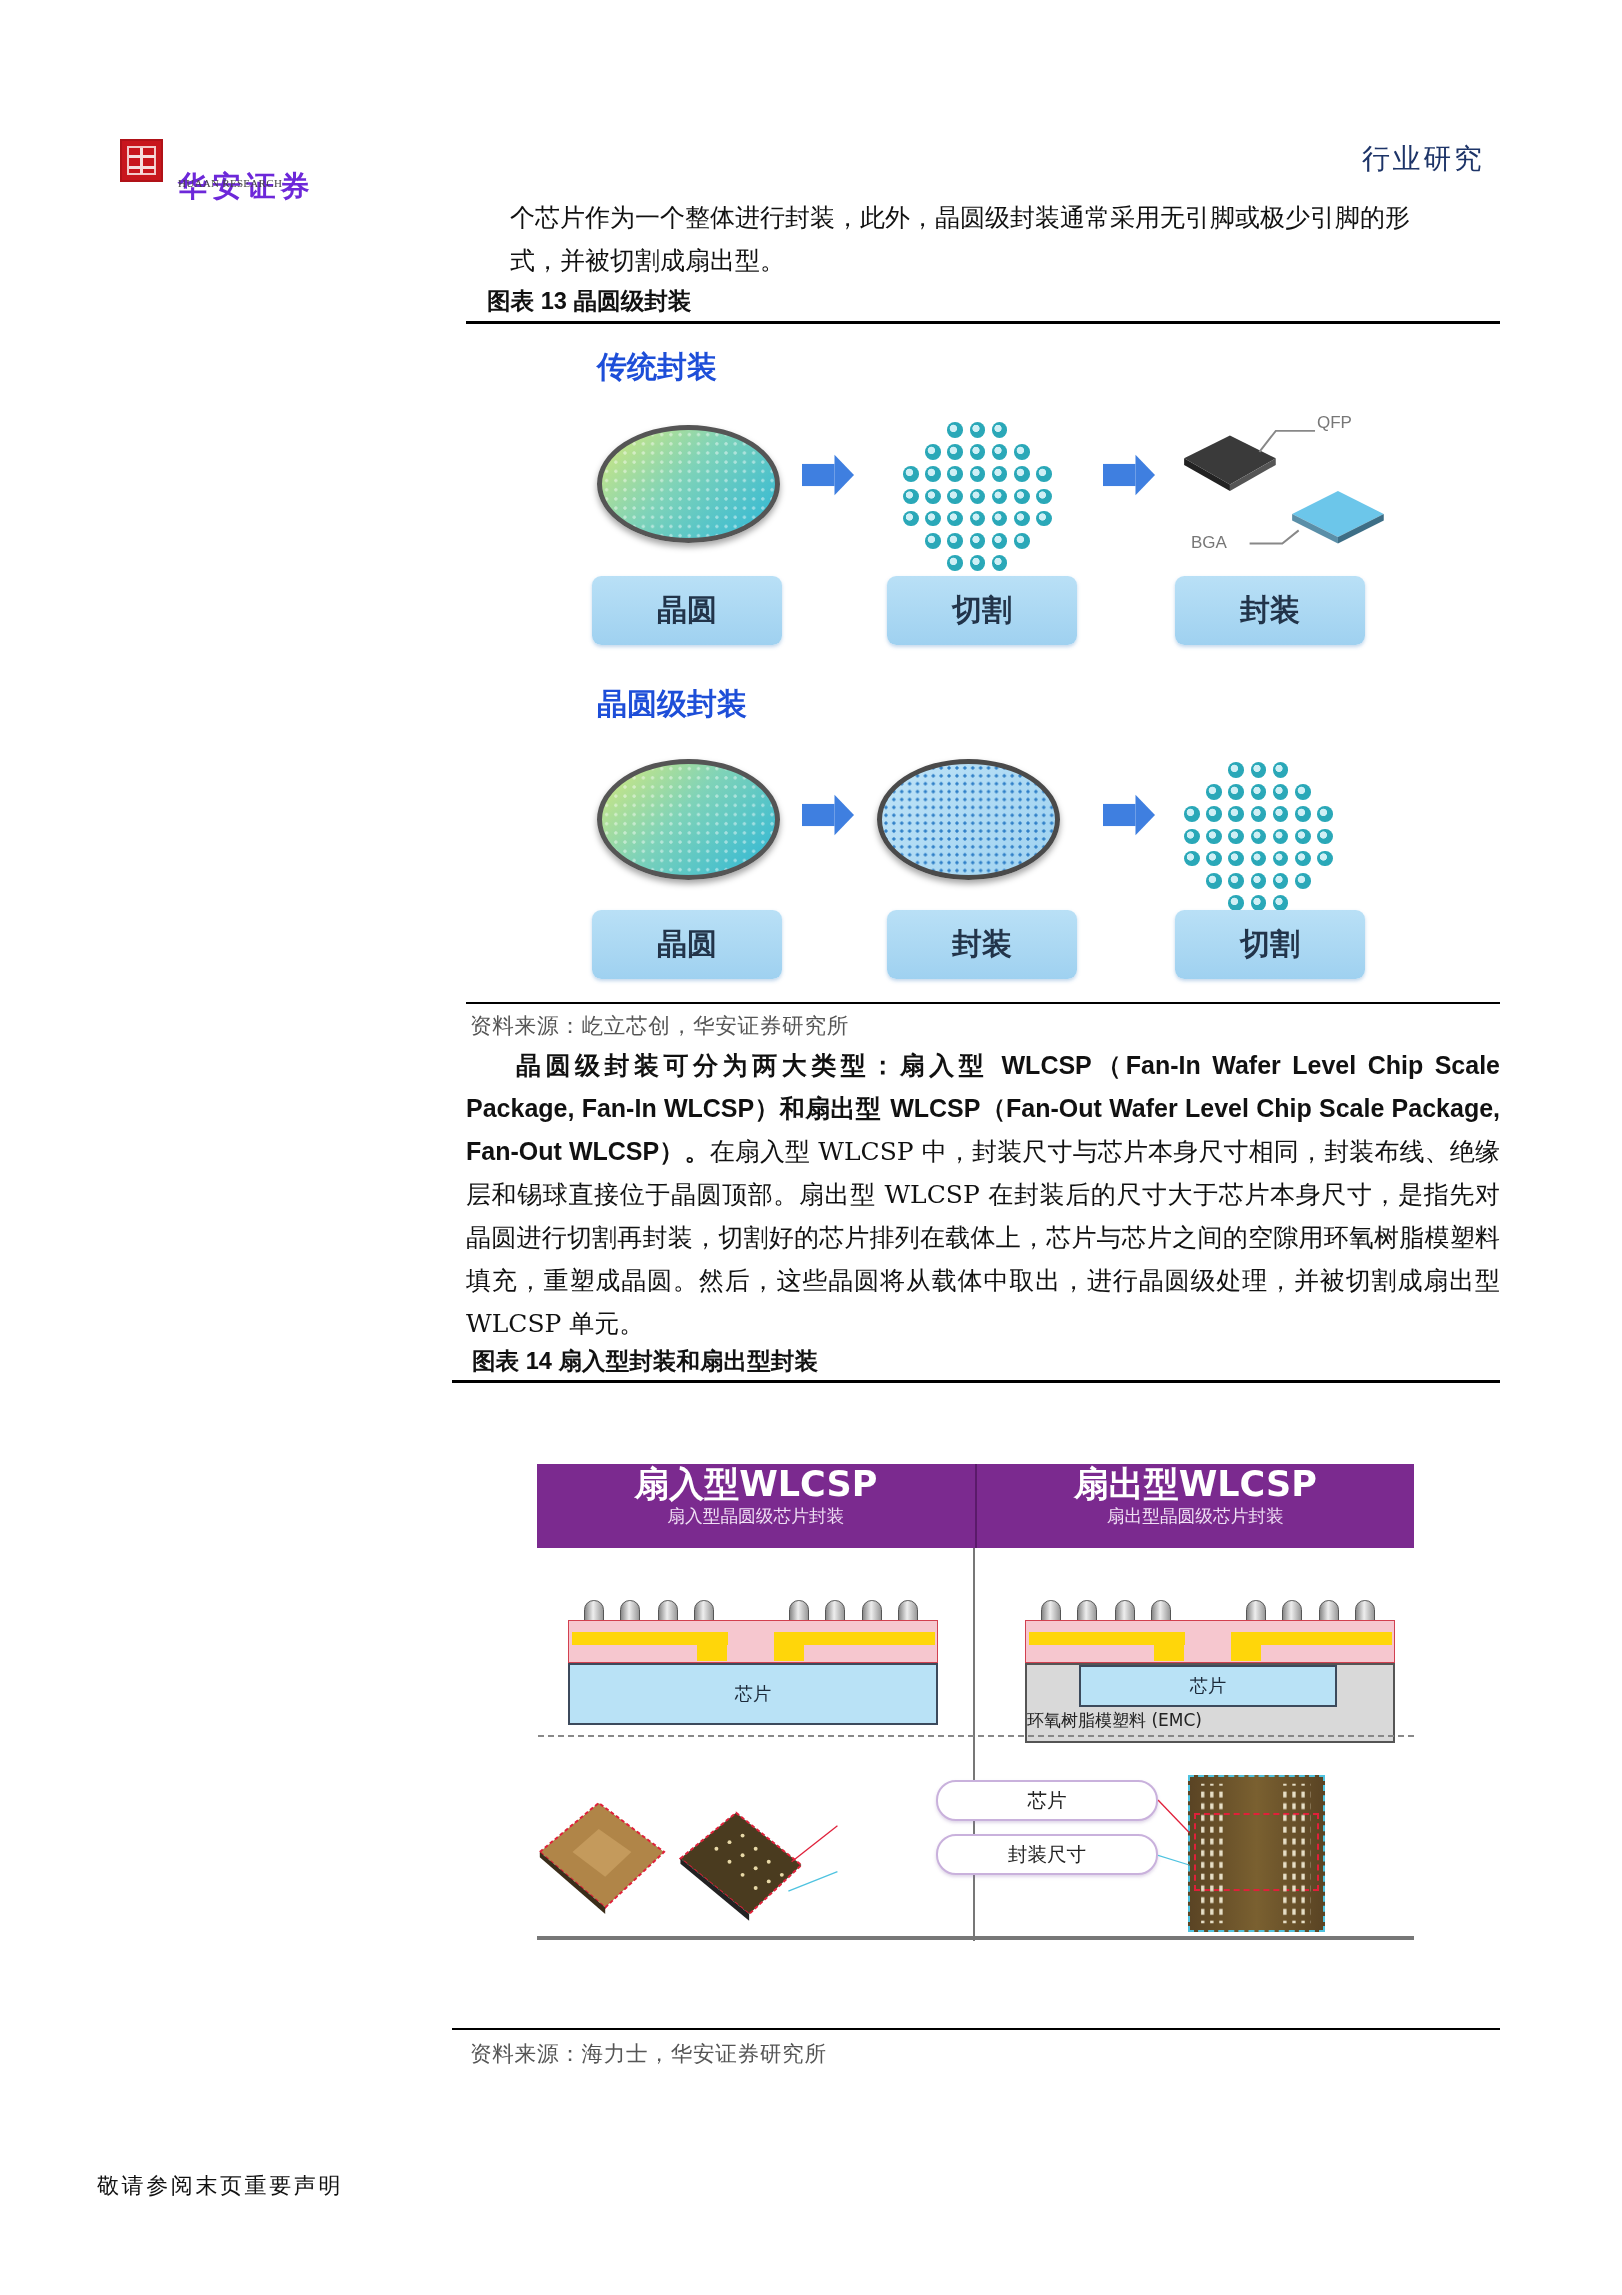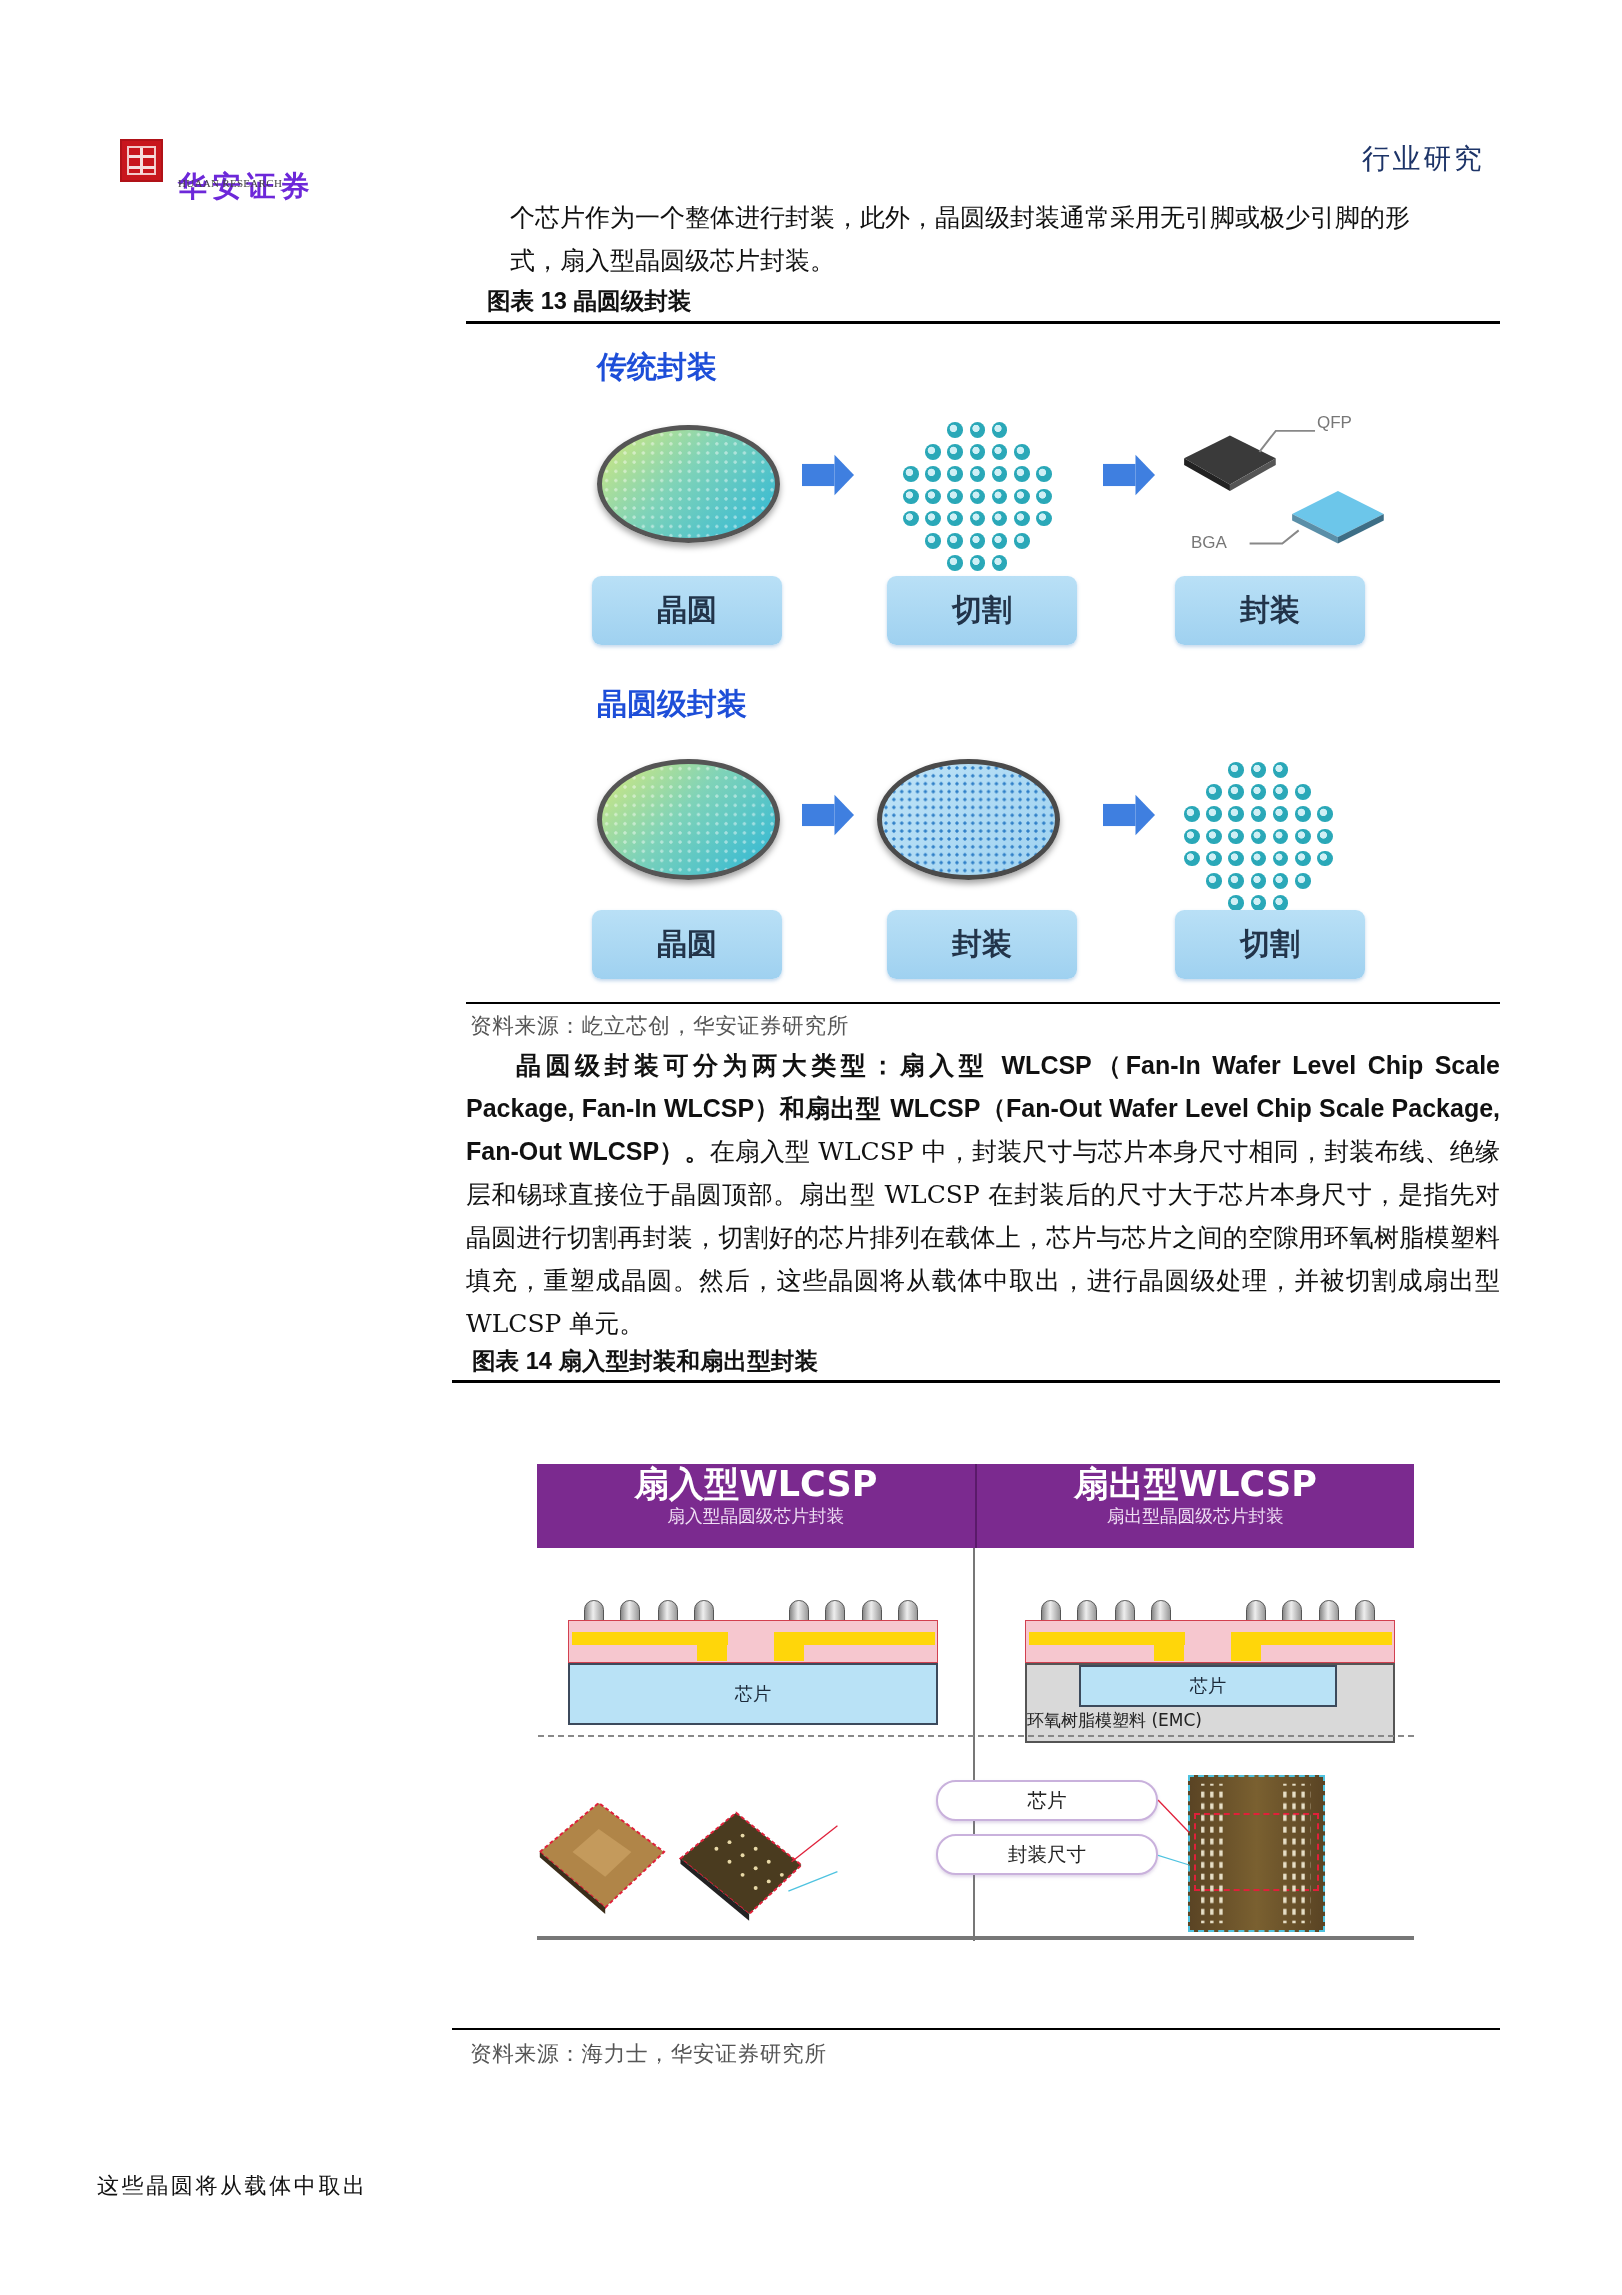--- a/index.html
+++ b/index.html
@@ -72,21 +72,21 @@
   <div class="h" style="top:14.4px"></div>
   <div class="h" style="top:25px"></div>
   <div class="v"></div>
 </div>
 <div class="abs logo-cn">华安证券</div>
 <div class="abs logo-en">HUAAN RESEARCH</div>
 <div class="abs hdr-right">行业研究</div>
 
 <div class="abs para" style="top:196px;margin-left:44px;">
   <div style="white-space:nowrap;">个芯片作为一个整体进行封装，此外，晶圆级封装通常采用无引脚或极少引脚的形</div>
-  <div>式，扇入型晶圆级芯片封装。</div>
+  <div>式，并被切割成扇出型。</div>
 </div>
 
 <div class="abs fig-title" style="left:487px; top:285px;">
   <span>图表</span><span class="num">13</span><span>晶圆级封装</span>
 </div>
 <div class="abs rule" style="left:466px; top:321px; width:1034px;"></div>
 
 <div class="abs f13-head" style="left:597px; top:347px;">传统封装</div>
 <div class="abs wafer" style="left:597px; top:425px; width:183px; height:118px;"></div>
 <svg class="abs arrow" style="left:802px; top:452px;" viewBox="0 0 80 70">
@@ -343,14 +343,14 @@
 <svg class="abs" style="left:1158px; top:1793px;" width="39" height="79" viewBox="0 0 60 120">
   <line x1="0" y1="10" x2="48" y2="60" stroke="#e0203a" stroke-width="2"></line>
   <line x1="0" y1="95" x2="48" y2="110" stroke="#4fc3e0" stroke-width="2"></line>
 </svg>
 
 <div class="abs baseline"></div>
 
 <div class="abs rule" style="left:452px; top:2028px; width:1048px; height:2px;"></div>
 <div class="abs source" style="left:470px; top:2039px;">资料来源：海力士，华安证券研究所</div>
 
-<div class="abs footer">这些晶圆将从载体中取出</div>
+<div class="abs footer">敬请参阅末页重要声明</div>
 
 
 </body></html>

